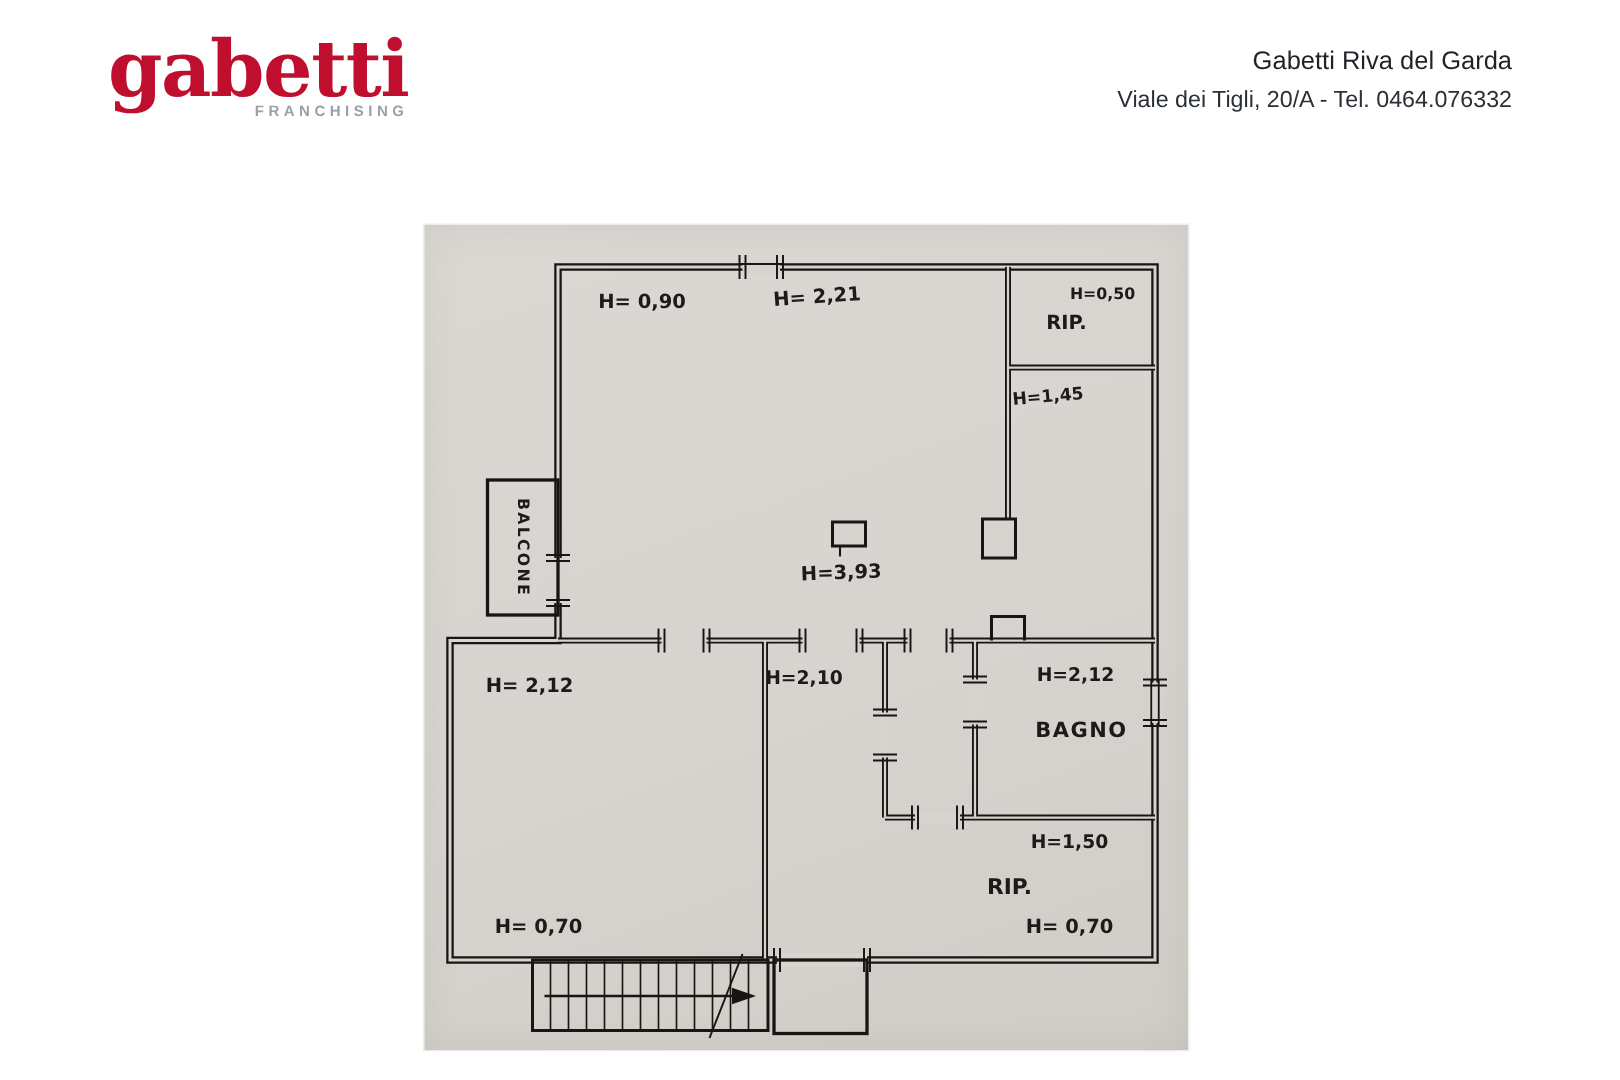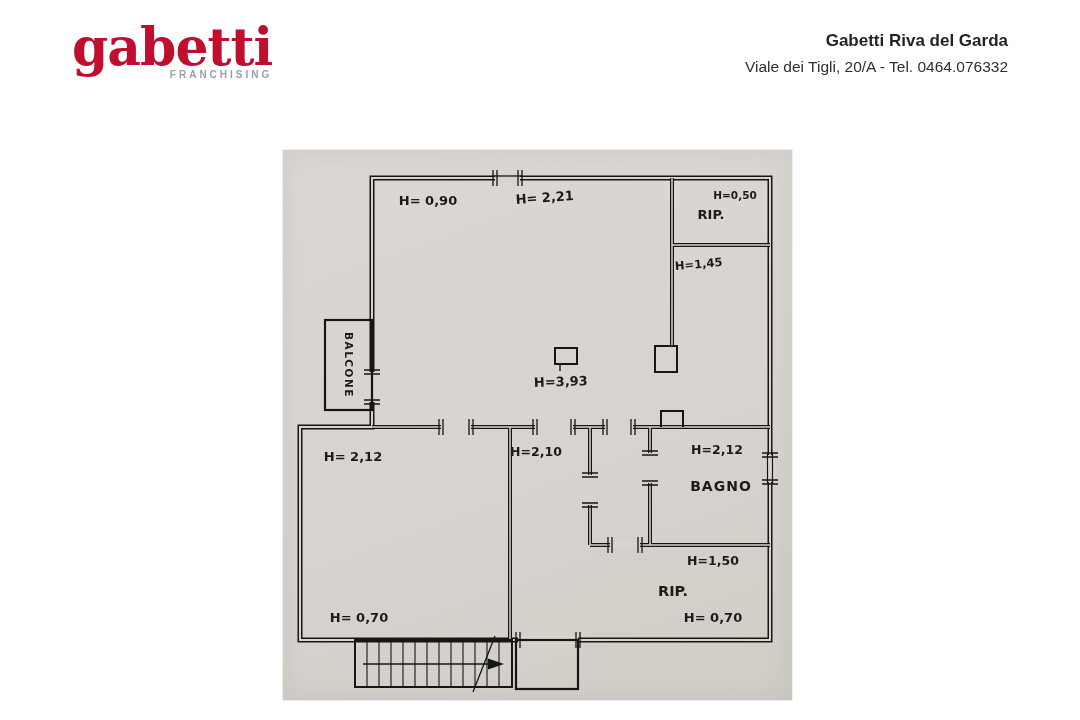--- a/index.html
+++ b/index.html
@@ -12,21 +12,21 @@
   .logo{position:absolute;left:72px;top:18px;display:inline-flex;flex-direction:column;}
   .logo-wordmark{
     font-family:"DejaVu Serif",serif;font-weight:700;font-size:52px;line-height:1.1;
     color:#c00f2e;letter-spacing:-1px;
   }
   .logo-tagline{
     align-self:flex-end;font-size:10px;font-weight:700;letter-spacing:3px;
     color:#99a0a8;margin-top:-6px;
   }
   .agency{position:absolute;right:72px;top:28px;text-align:right;color:#2b3036;}
-  .agency-name{font-size:17px;font-weight:700;color:#1f2328;line-height:26px;}
+  .agency-name{font-size:17px;font-weight:400;color:#1f2328;line-height:26px;}
   .agency-line{font-size:15.5px;line-height:26px;}
   
   .scan{
     position:absolute;left:283px;top:150px;width:509px;height:550px;
     background:linear-gradient(160deg,#dbd8d3 0%,#d7d4cf 55%,#d0cdc7 100%);
     box-shadow:0 0 0 1px rgba(0,0,0,.07), inset 0 0 28px rgba(0,0,0,.06);
   }
   .scan svg{display:block;}
   .lbl{font-family:"DejaVu Sans",sans-serif;font-weight:700;fill:#1c1b19;}
 </style>

